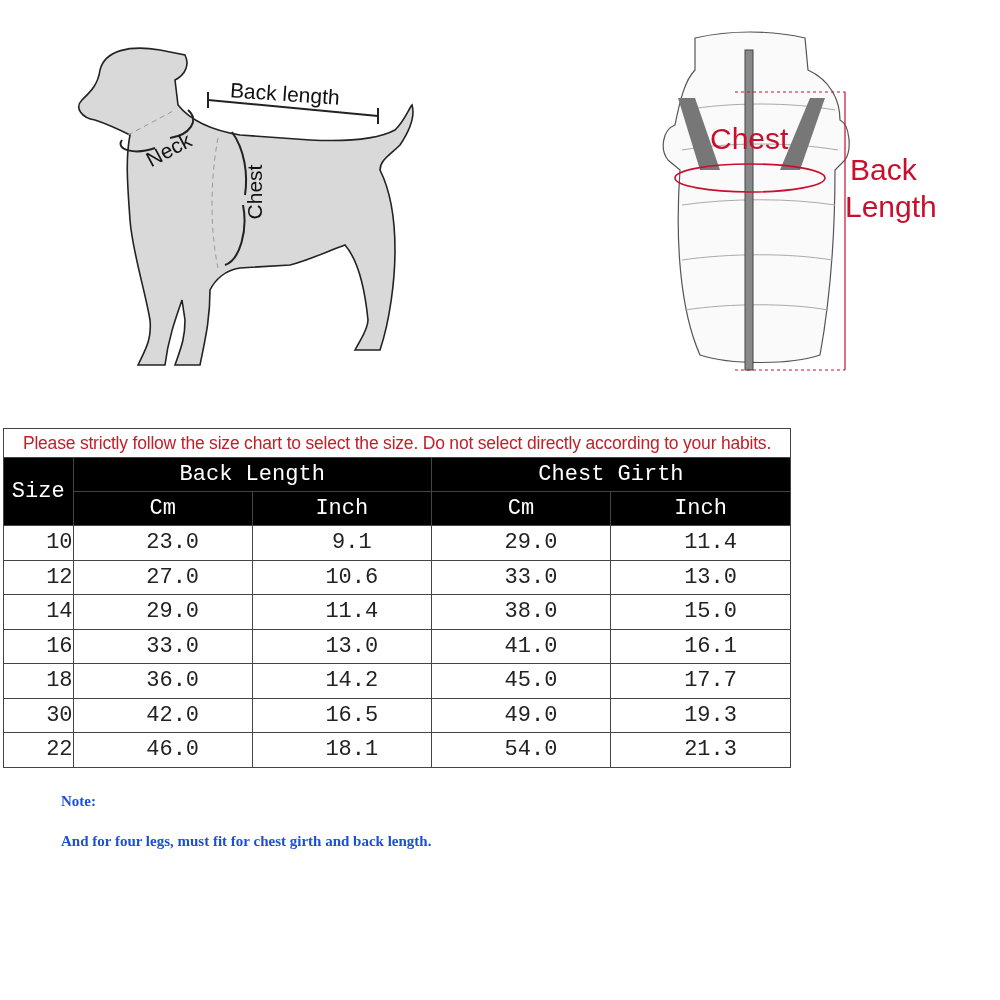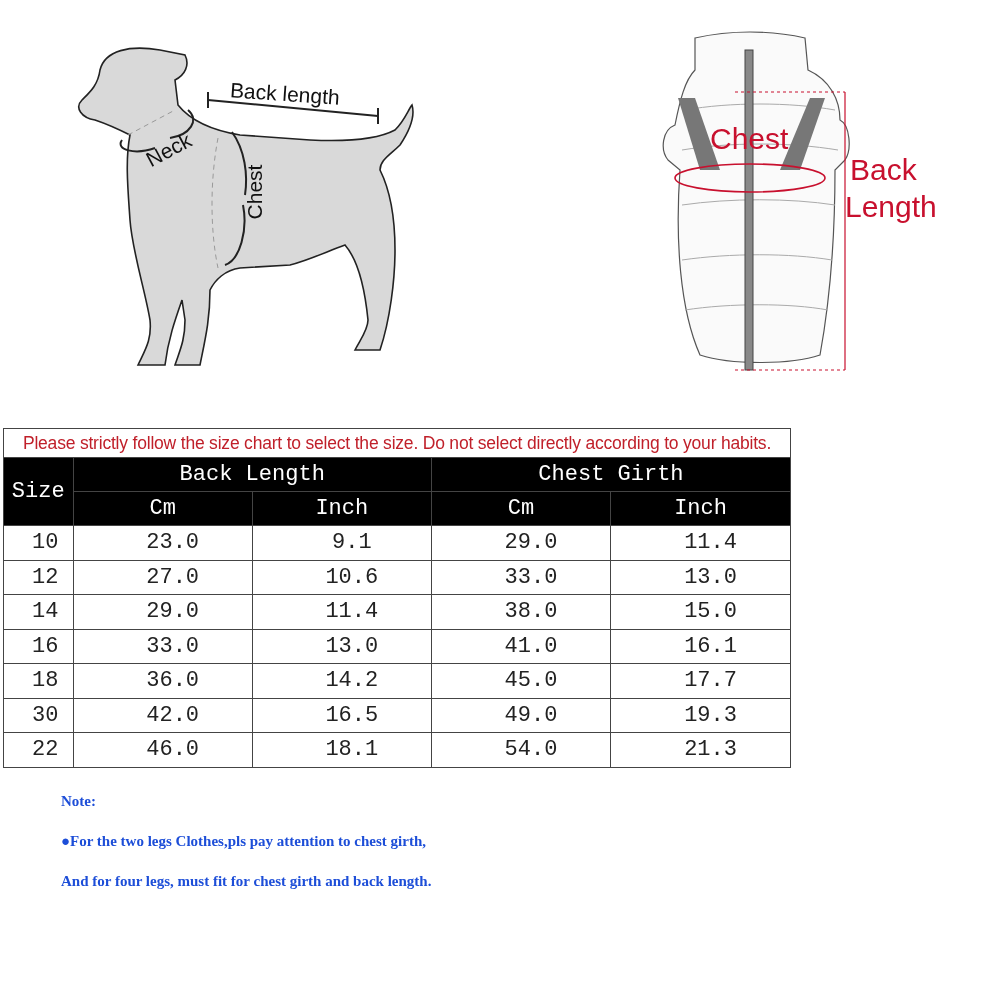--- a/index.html
+++ b/index.html
@@ -10,21 +10,21 @@
     .lbl-dog { position:absolute; font-family:"Liberation Sans", sans-serif; color:#111; font-size:21px; }
     .lbl-red { position:absolute; font-family:"Liberation Sans", sans-serif; color:#c8102e; font-size:30px; line-height:1.1; }
 
     table.size { position:absolute; left:3px; top:428px; width:788px; border-collapse:collapse; font-family:"DejaVu Serif", serif; }
     table.size td, table.size th { border:1px solid #444; padding:0; text-align:center; }
     .notice { height:28px; color:#c0202a; font-family:"Liberation Sans", sans-serif; font-size:17.5px; background:#fff; letter-spacing:-0.2px; }
     .hdr th { background:#000; color:#fff; font-weight:normal; font-size:22px; border-color:#bbb; font-family:"Liberation Mono", monospace; }
     .hdr1 th { height:33px; }
     .hdr2 th { height:33px; }
     tr.data td { height:33.5px; font-size:22px; color:#222; font-family:"Liberation Mono", monospace; }
-    tr.data td.size-cell { text-align:center; padding-left:14px; }
+    tr.data td.size-cell { text-align:right; padding-left:14px; }
     tr.data td { border-color:#444;padding-left:20px; }
 
     .notes { position:absolute; left:61px; top:790px; font-family:"Liberation Serif", serif; font-weight:bold; color:#1d4ed8; font-size:15px; }
     .notes div { height:40px; line-height:22px; }
   </style>
 </head>
 <body>
 
 <div class="illus" id="dog">
   <svg width="400" height="370" viewBox="0 0 400 370">
@@ -131,15 +131,14 @@
     <td>46.0</td>
     <td>18.1</td>
     <td>54.0</td>
     <td>21.3</td>
   </tr>
 </tbody>
   </table>
 
 <div class="notes">
   <div>Note:</div>
-  <div>●For the two legs Clothes,pls pay attention to chest girth,</div>
   <div>And for four legs, must fit for chest girth and back length.</div>
 </div>
 
 </body></html>

